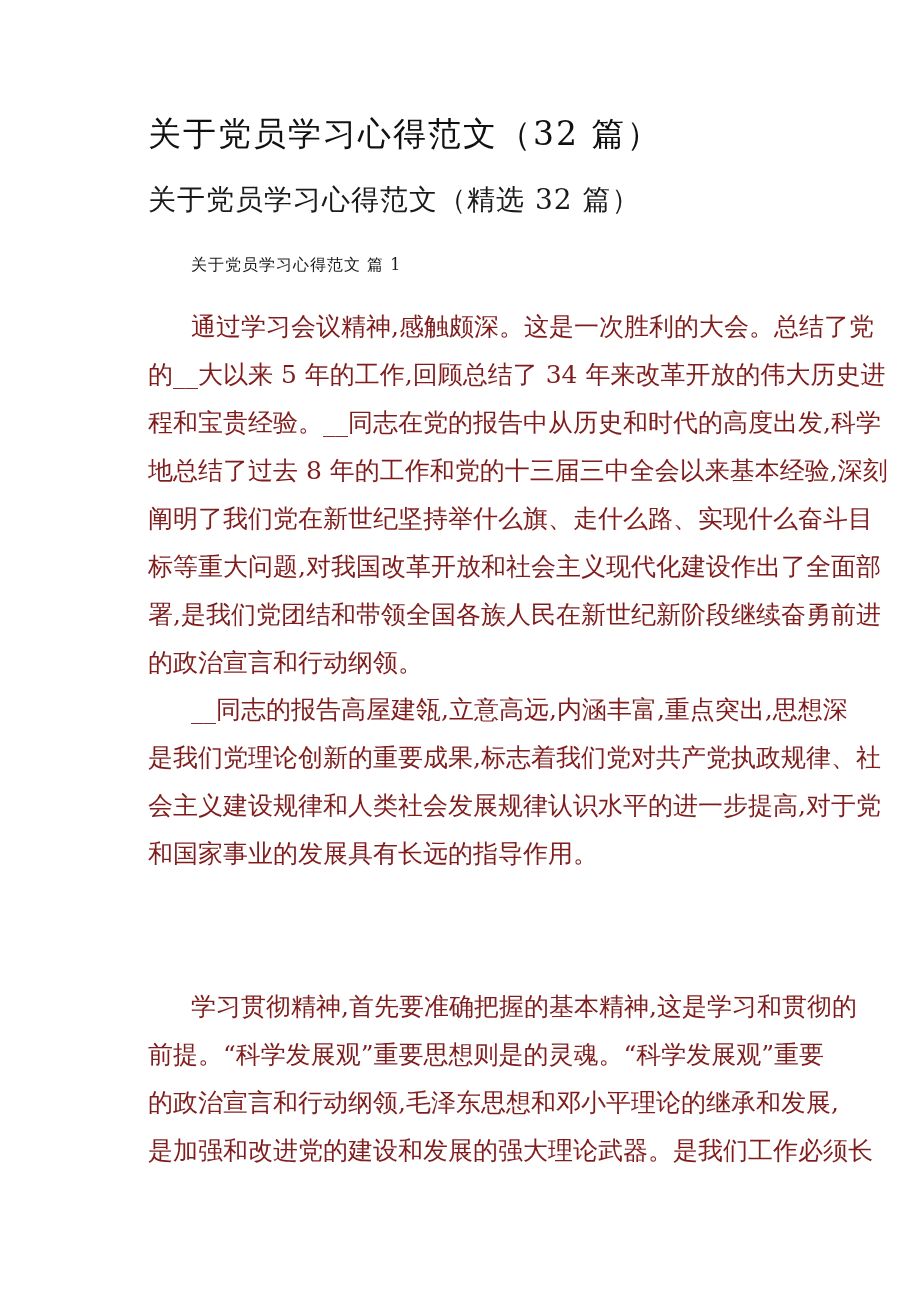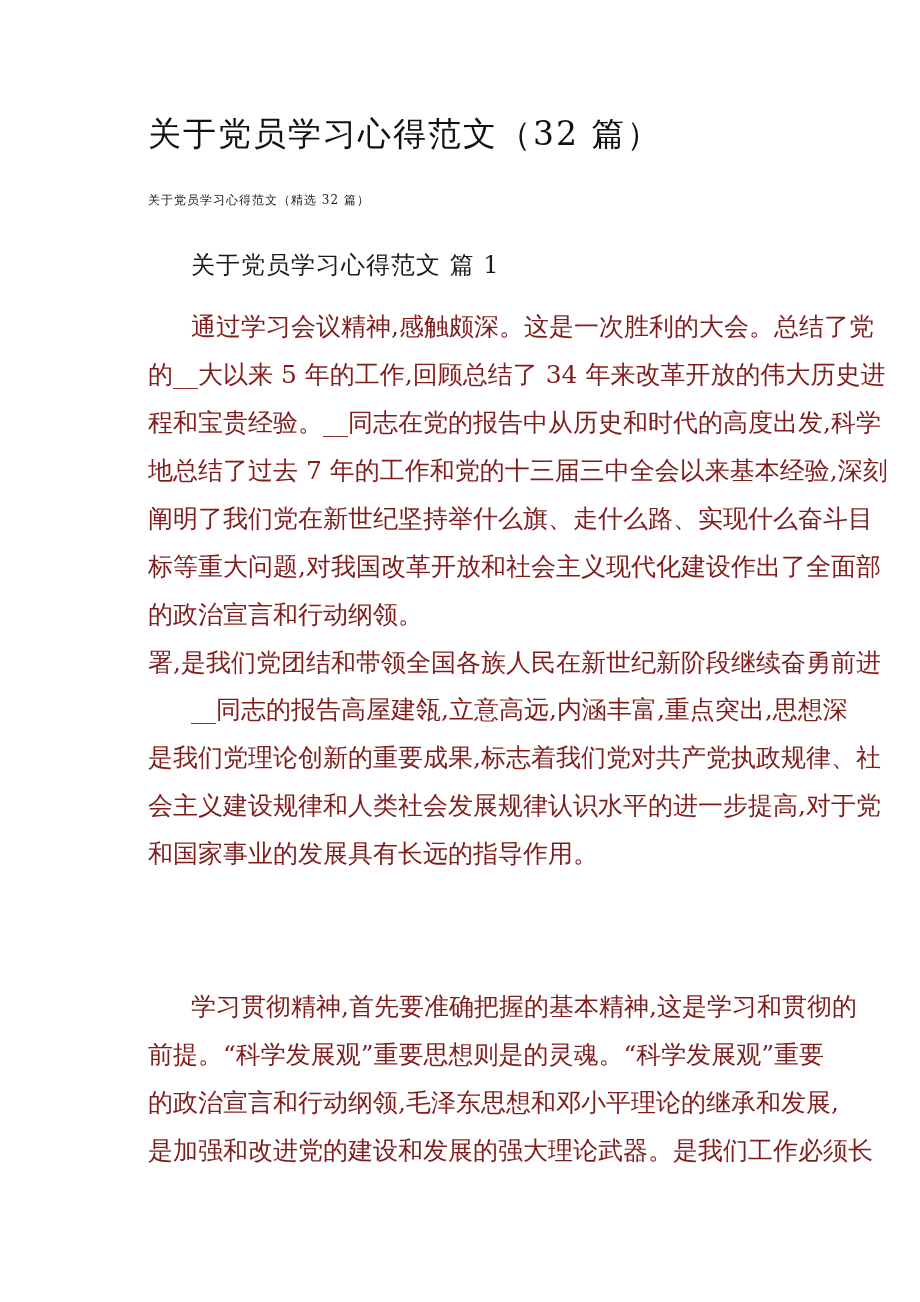--- a/index.html
+++ b/index.html
@@ -29,31 +29,31 @@
       font-size: 33px;
       line-height: 44px;
       letter-spacing: 2px;
       white-space: nowrap;
       color: #111;
     }
     .subtitle {
       position: absolute;
       left: 140px;
       top: 185px;
-      font-size: 12px;
+      font-size: 28px;
       line-height: 30px;
       letter-spacing: 1px;
       white-space: nowrap;
       color: #1a1a1a;
     }
     .section-heading {
       position: absolute;
       left: 183px;
       top: 250px;
-      font-size: 24px;
+      font-size: 16px;
       line-height: 30px;
       letter-spacing: 1px;
       white-space: nowrap;
       color: #1a1a1a;
       text-align: center;
     }
     .para {
       position: absolute;
       left: 140px;
       width: 640px;
@@ -86,25 +86,25 @@
   <div class="title">关于党员学习心得范文（32 篇）</div>
 
   <div class="subtitle">关于党员学习心得范文（精选 32 篇）</div>
 
   <div class="section-heading">关于党员学习心得范文 篇 1</div>
 
   <div class="para p1">
     <span class="line indent">通过学习会议精神,感触颇深。这是一次胜利的大会。总结了党</span>
     <span class="line">的__大以来 5 年的工作,回顾总结了 34 年来改革开放的伟大历史进</span>
     <span class="line">程和宝贵经验。__同志在党的报告中从历史和时代的高度出发,科学</span>
-    <span class="line">地总结了过去 7 年的工作和党的十三届三中全会以来基本经验,深刻</span>
+    <span class="line">地总结了过去 8 年的工作和党的十三届三中全会以来基本经验,深刻</span>
     <span class="line">阐明了我们党在新世纪坚持举什么旗、走什么路、实现什么奋斗目</span>
     <span class="line">标等重大问题,对我国改革开放和社会主义现代化建设作出了全面部</span>
+    <span class="line">署,是我们党团结和带领全国各族人民在新世纪新阶段继续奋勇前进</span>
     <span class="line last">的政治宣言和行动纲领。</span>
-    <span class="line">署,是我们党团结和带领全国各族人民在新世纪新阶段继续奋勇前进</span>
   </div>
 
   <div class="para p2">
     <span class="line indent">__同志的报告高屋建瓴,立意高远,内涵丰富,重点突出,思想深</span>
     <span class="line">是我们党理论创新的重要成果,标志着我们党对共产党执政规律、社</span>
     <span class="line">会主义建设规律和人类社会发展规律认识水平的进一步提高,对于党</span>
     <span class="line last">和国家事业的发展具有长远的指导作用。</span>
   </div>
 
   <div class="para p3">

